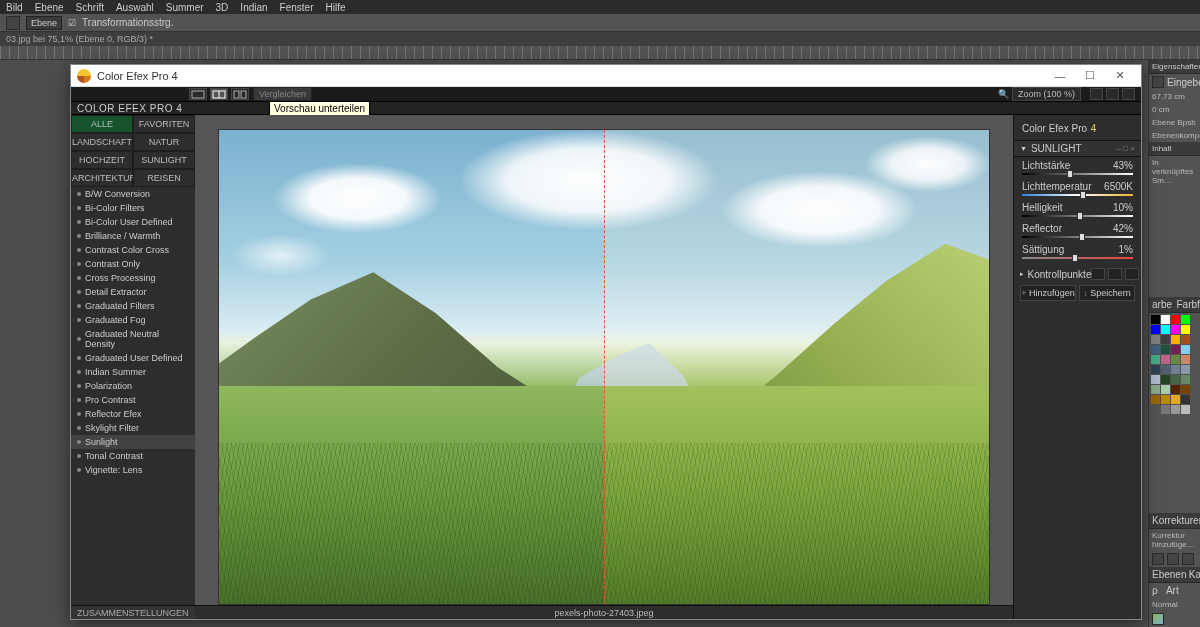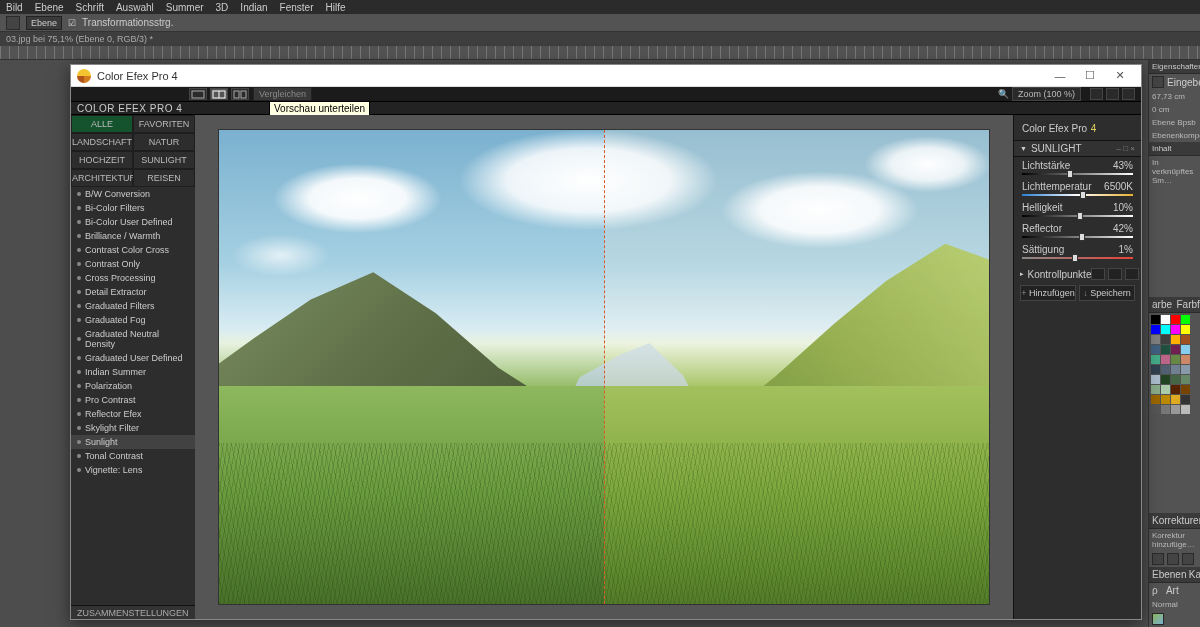--- a/index.html
+++ b/index.html
@@ -266,20 +266,23 @@
           <div class="mtn-l"></div>
           <div class="mtn-r"></div>
           <div class="field"></div>
           <div class="grass"></div>
           <div class="clouds"></div>
           <div class="warm"></div>
           <div class="splitline">
             
           </div>
         </div>
+        <div style="position:absolute;bottom:0;left:0;right:0">
+          <div class="filename-bar">pexels-photo-27403.jpeg</div>
+        </div>
       </div>
 
       <div class="right-col">
         <div class="brand2">
           <span>Color Efex Pro</span> <span class="four">4</span>
         </div>
         <div class="sect">
           <span class="tri">▼</span>
             <span>SUNLIGHT</span>
           <span style="flex:1"></span>

